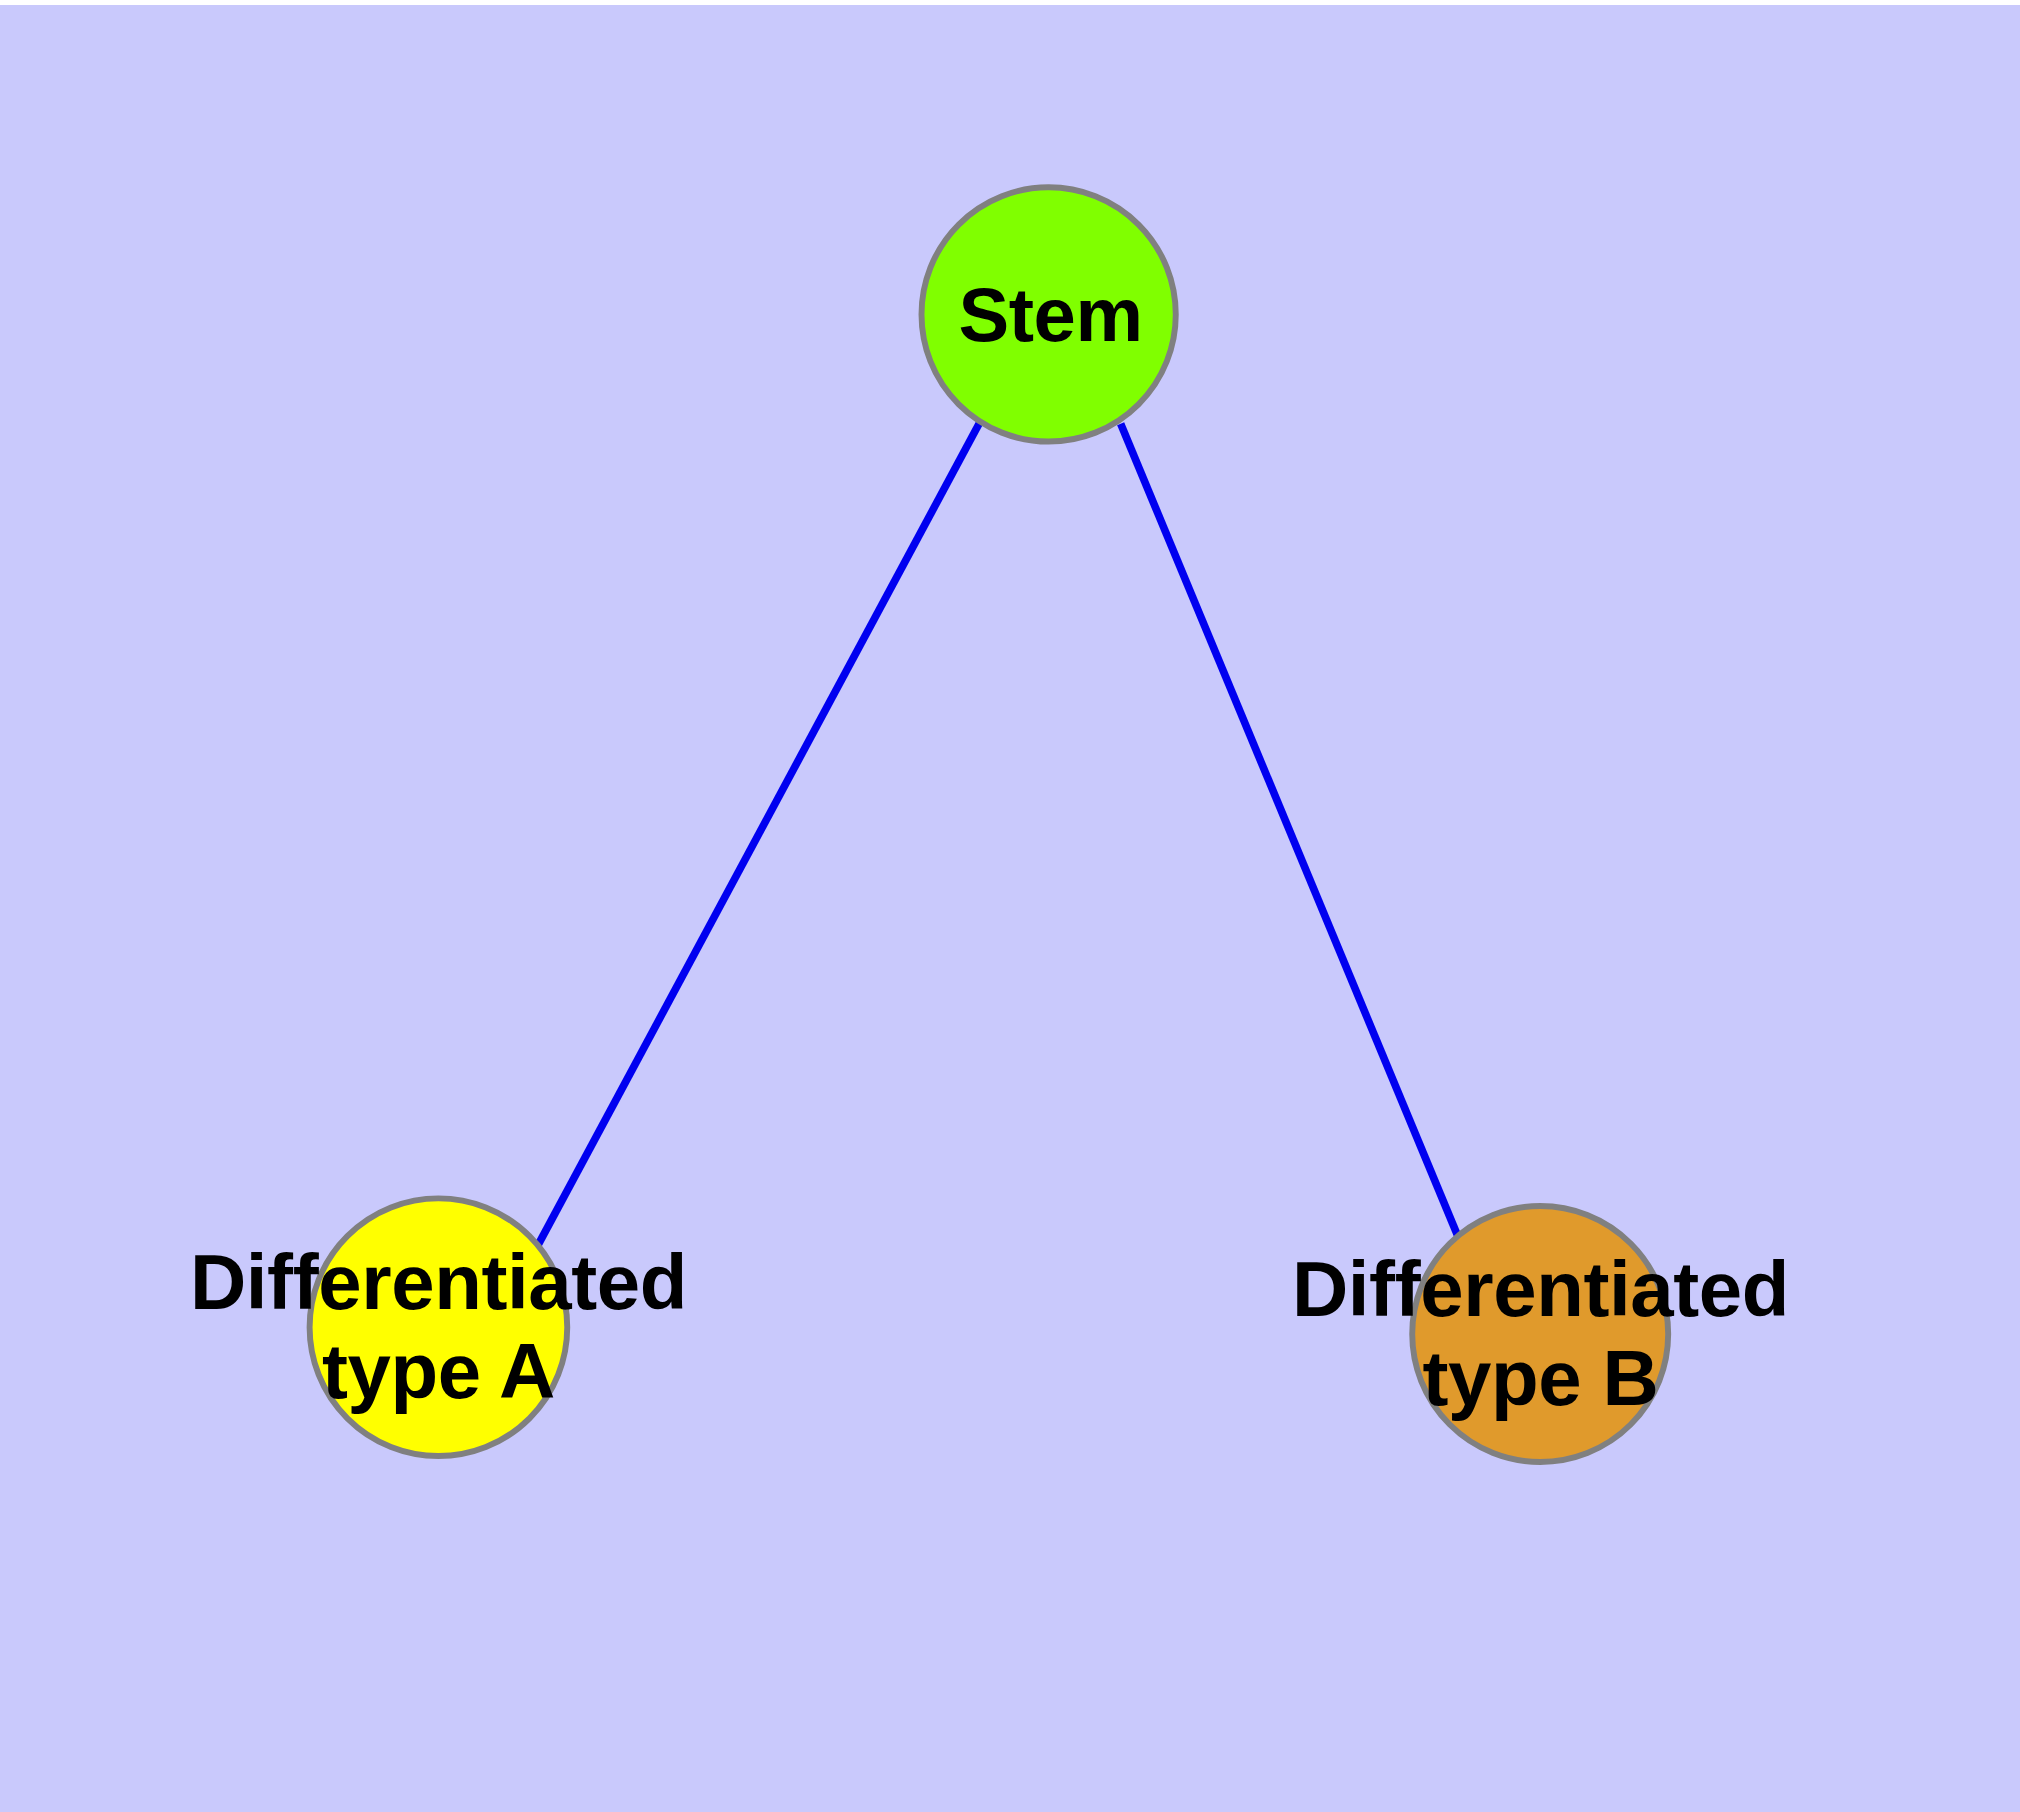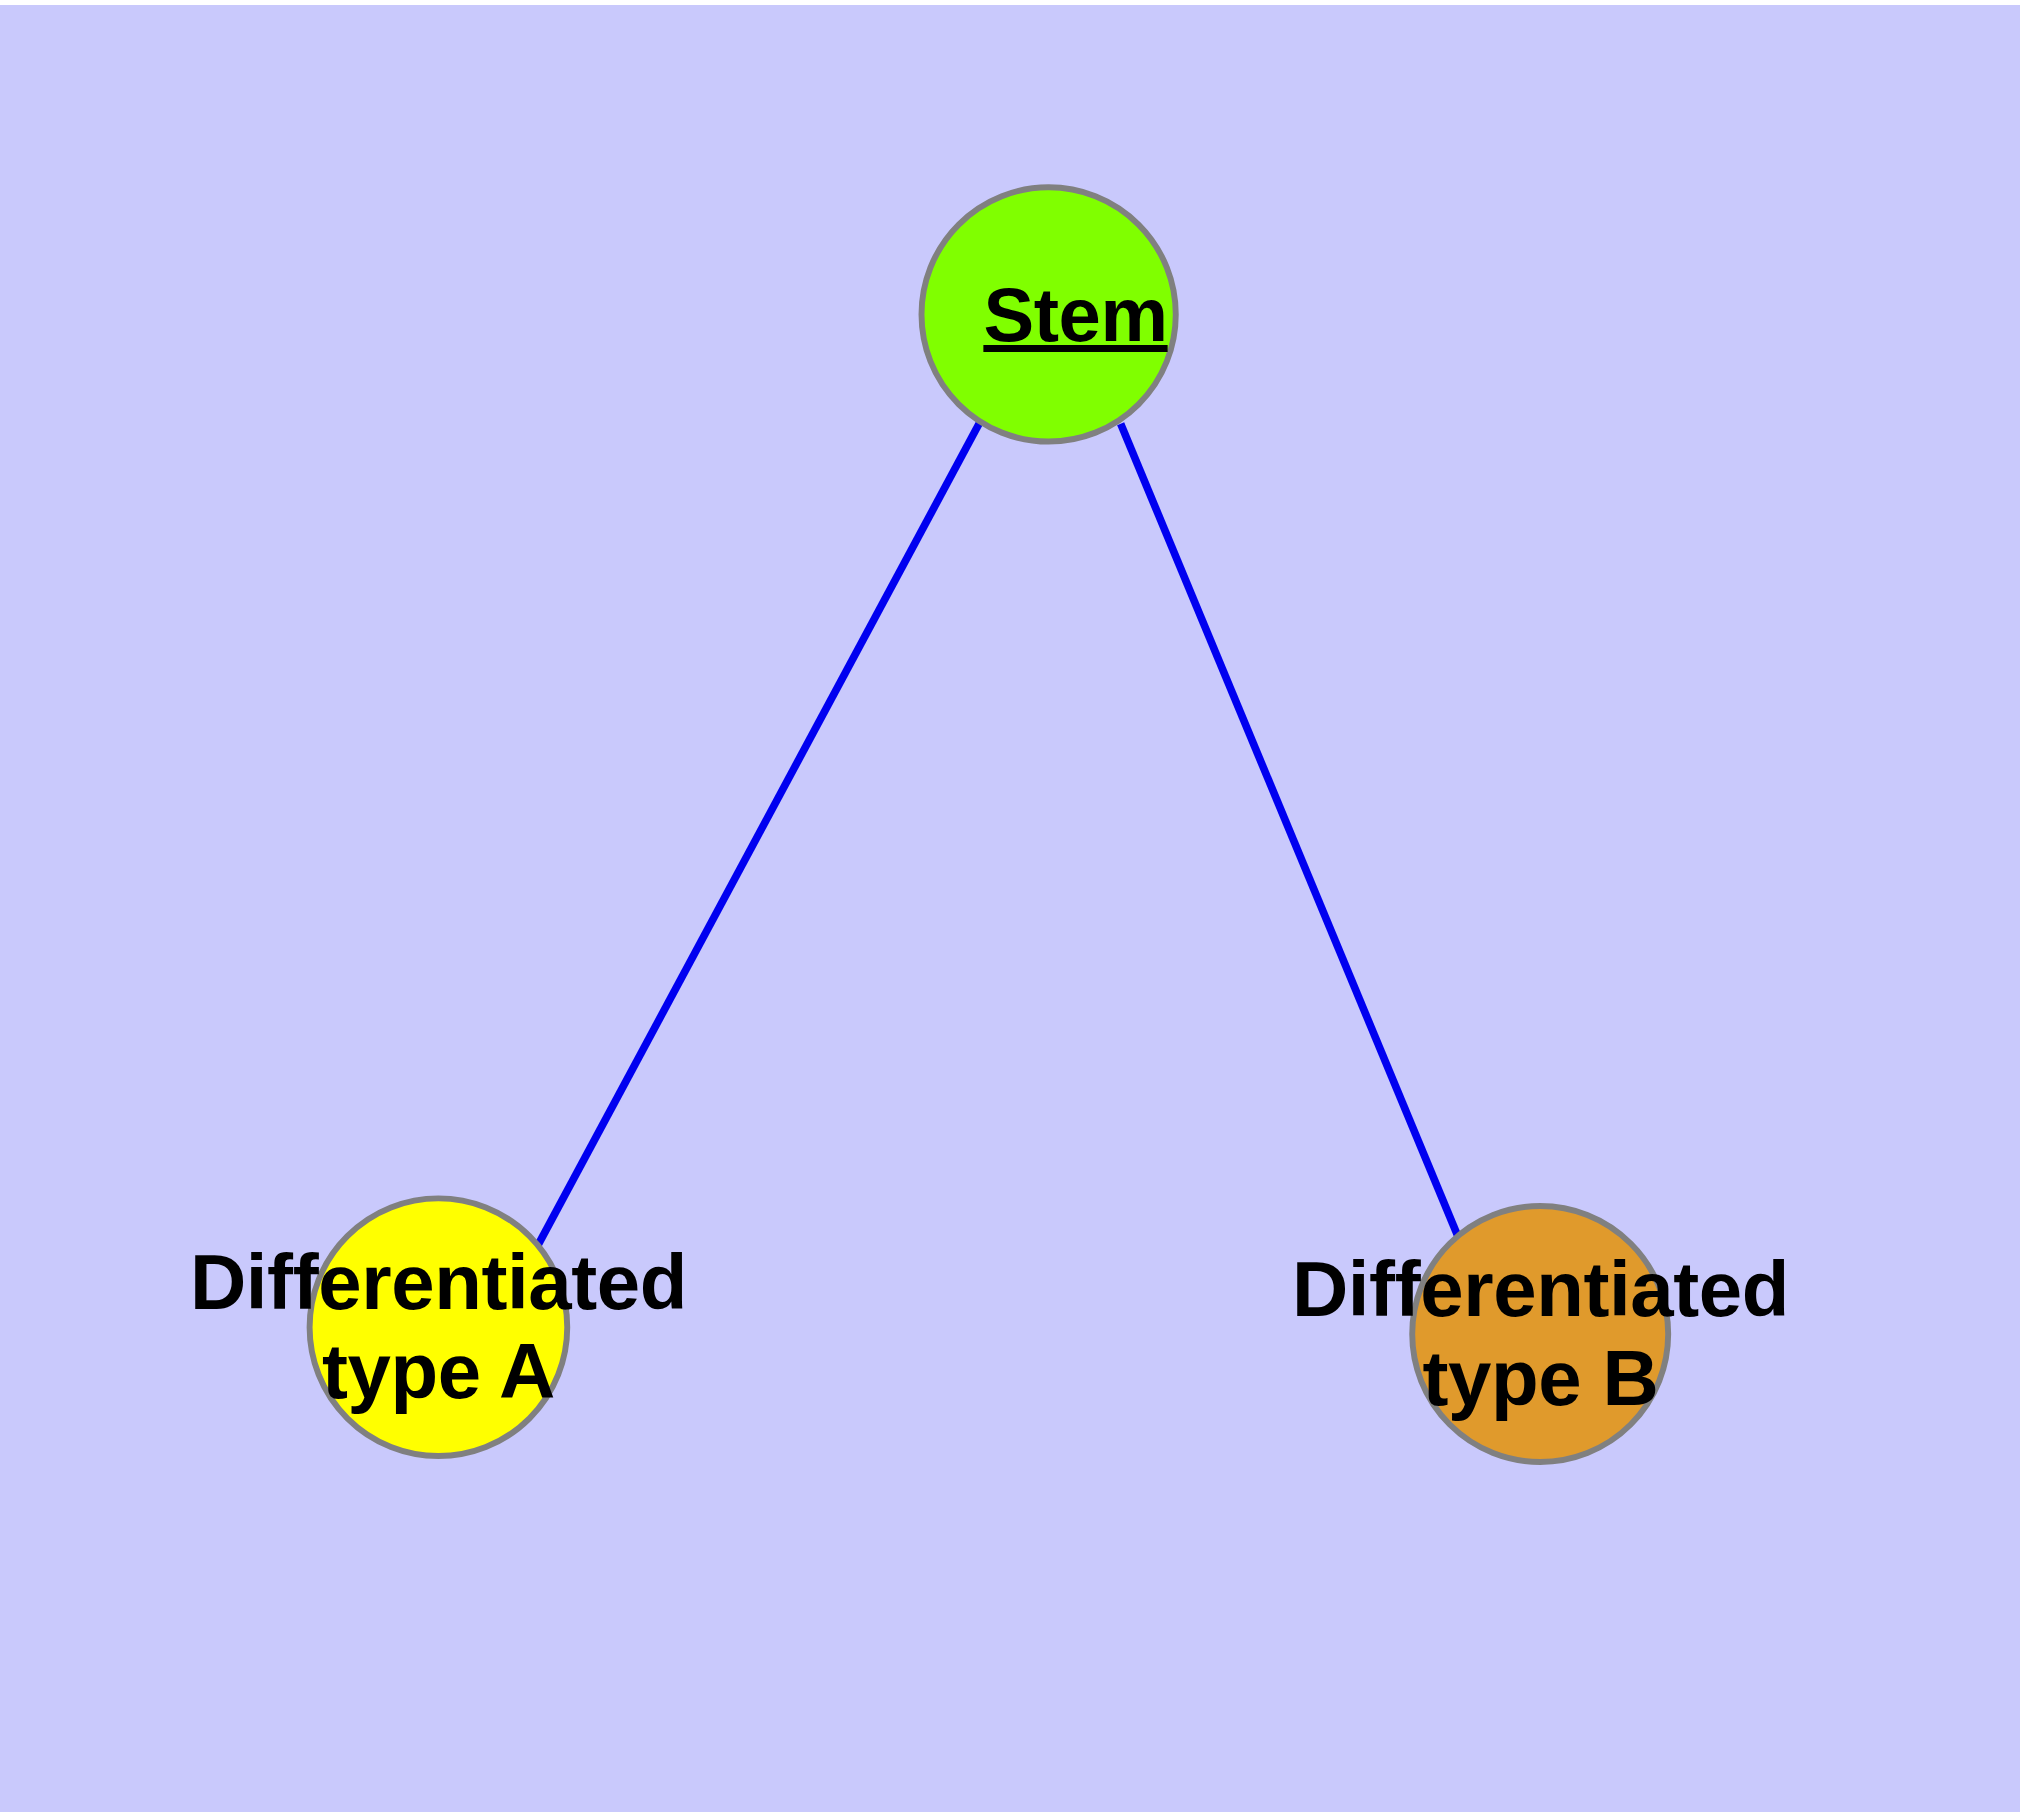--- a/index.html
+++ b/index.html
@@ -60,19 +60,19 @@
         <line x1="1322" y1="500" x2="1720" y2="1459" stroke="#0000f0" stroke-width="9" stroke-linecap="butt"></line>
       </g>
     <g id="nodes-group">
         <circle cx="1237" cy="371" r="150" fill="#80ff00" stroke="#808080" stroke-width="7"></circle>
         <circle cx="517" cy="1566" r="152" fill="#ffff00" stroke="#808080" stroke-width="7"></circle>
         <circle cx="1817" cy="1574" r="151" fill="#e09a2c" stroke="#808080" stroke-width="7"></circle>
       </g>
   </svg>
 
   <div id="labels-layer">
-      <div class="node-label single" style="width: 1187px; left: 482px; top: 270px; text-decoration: underline;"><div>Stem</div></div>
+      <div class="node-label single" style="width: 1187px; left: 457px; top: 270px;"><div>Stem</div></div>
       <div class="node-label double" style="width: 1187px; left: -155px; top: 1238px;"><div>Differentiated</div><div>type A</div></div>
       <div class="node-label double" style="width: 1187px; left: 947px; top: 1245px;"><div>Differentiated</div><div>type B</div></div>
     </div>
 
 </div>
 
 
 </body></html>

